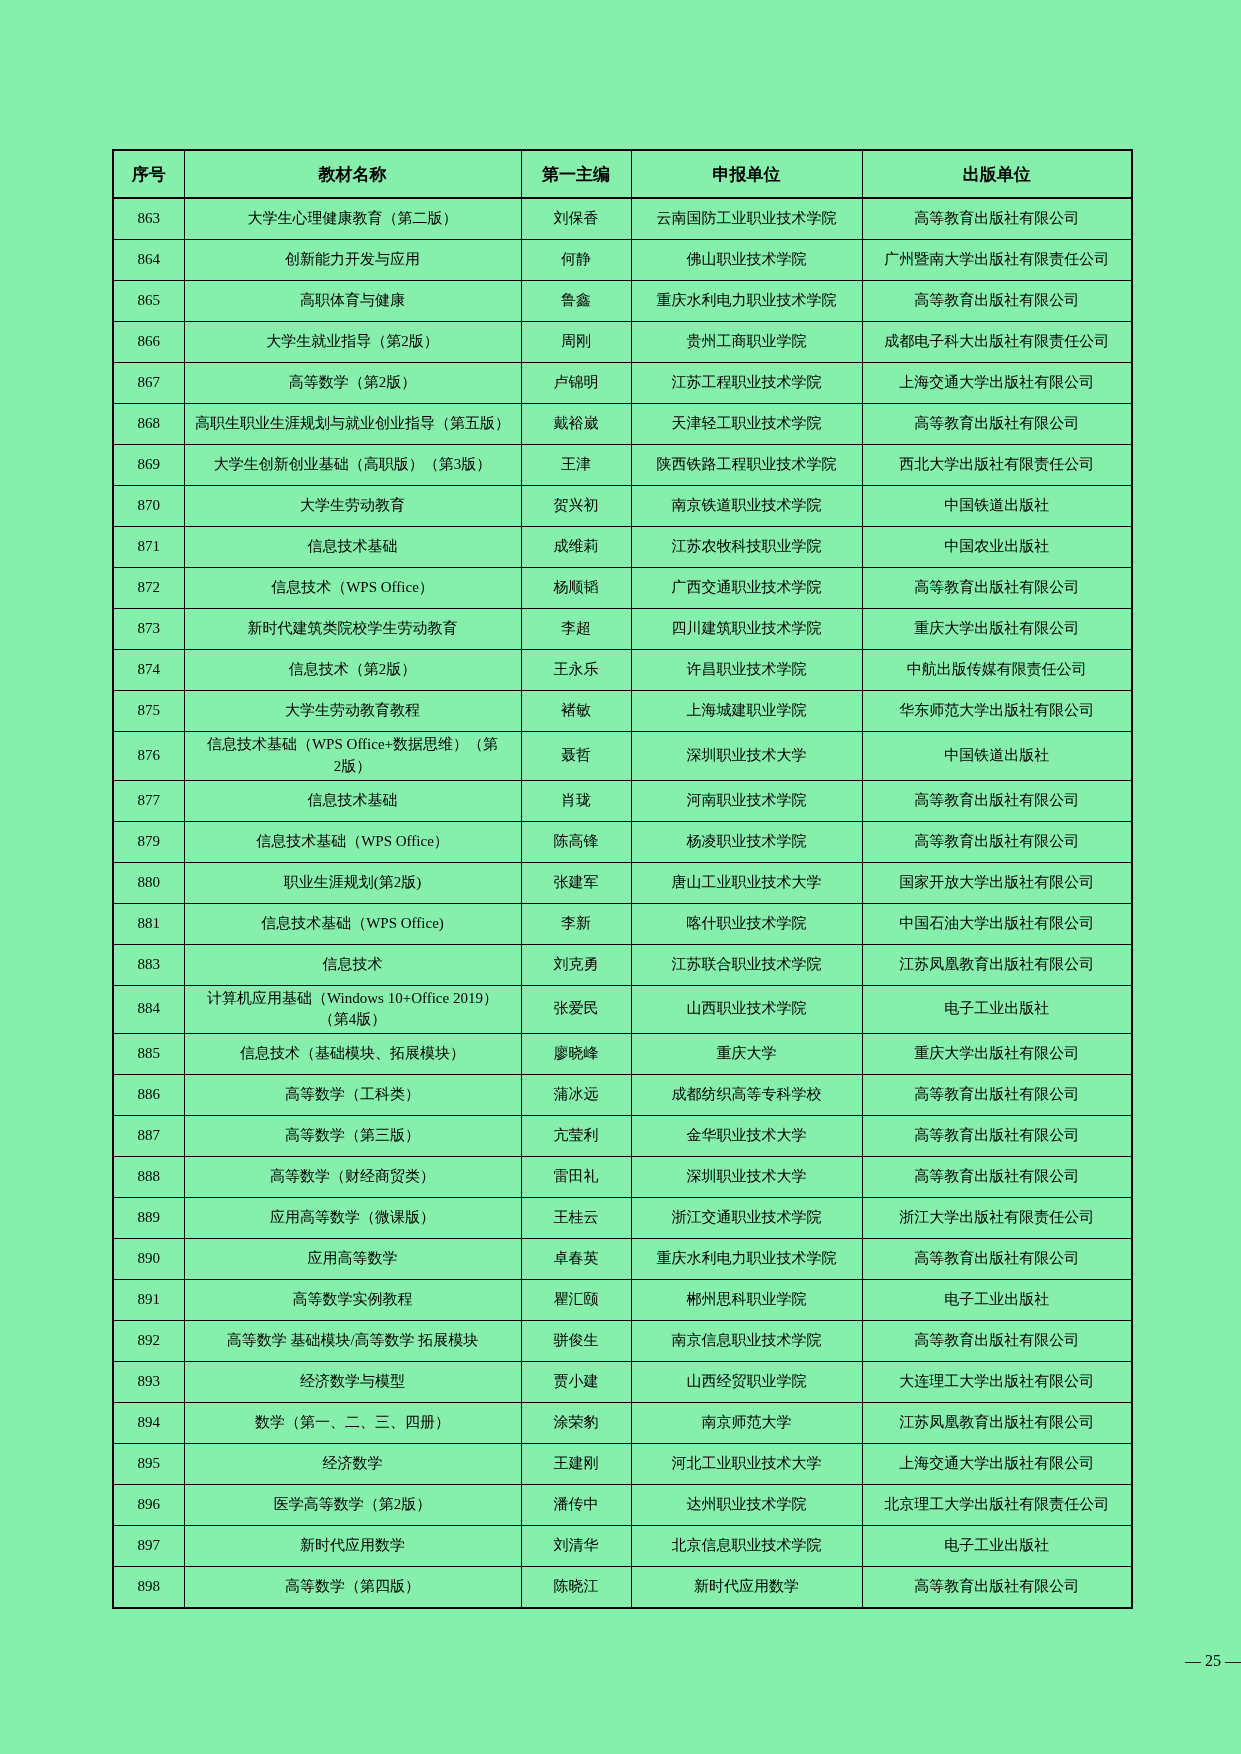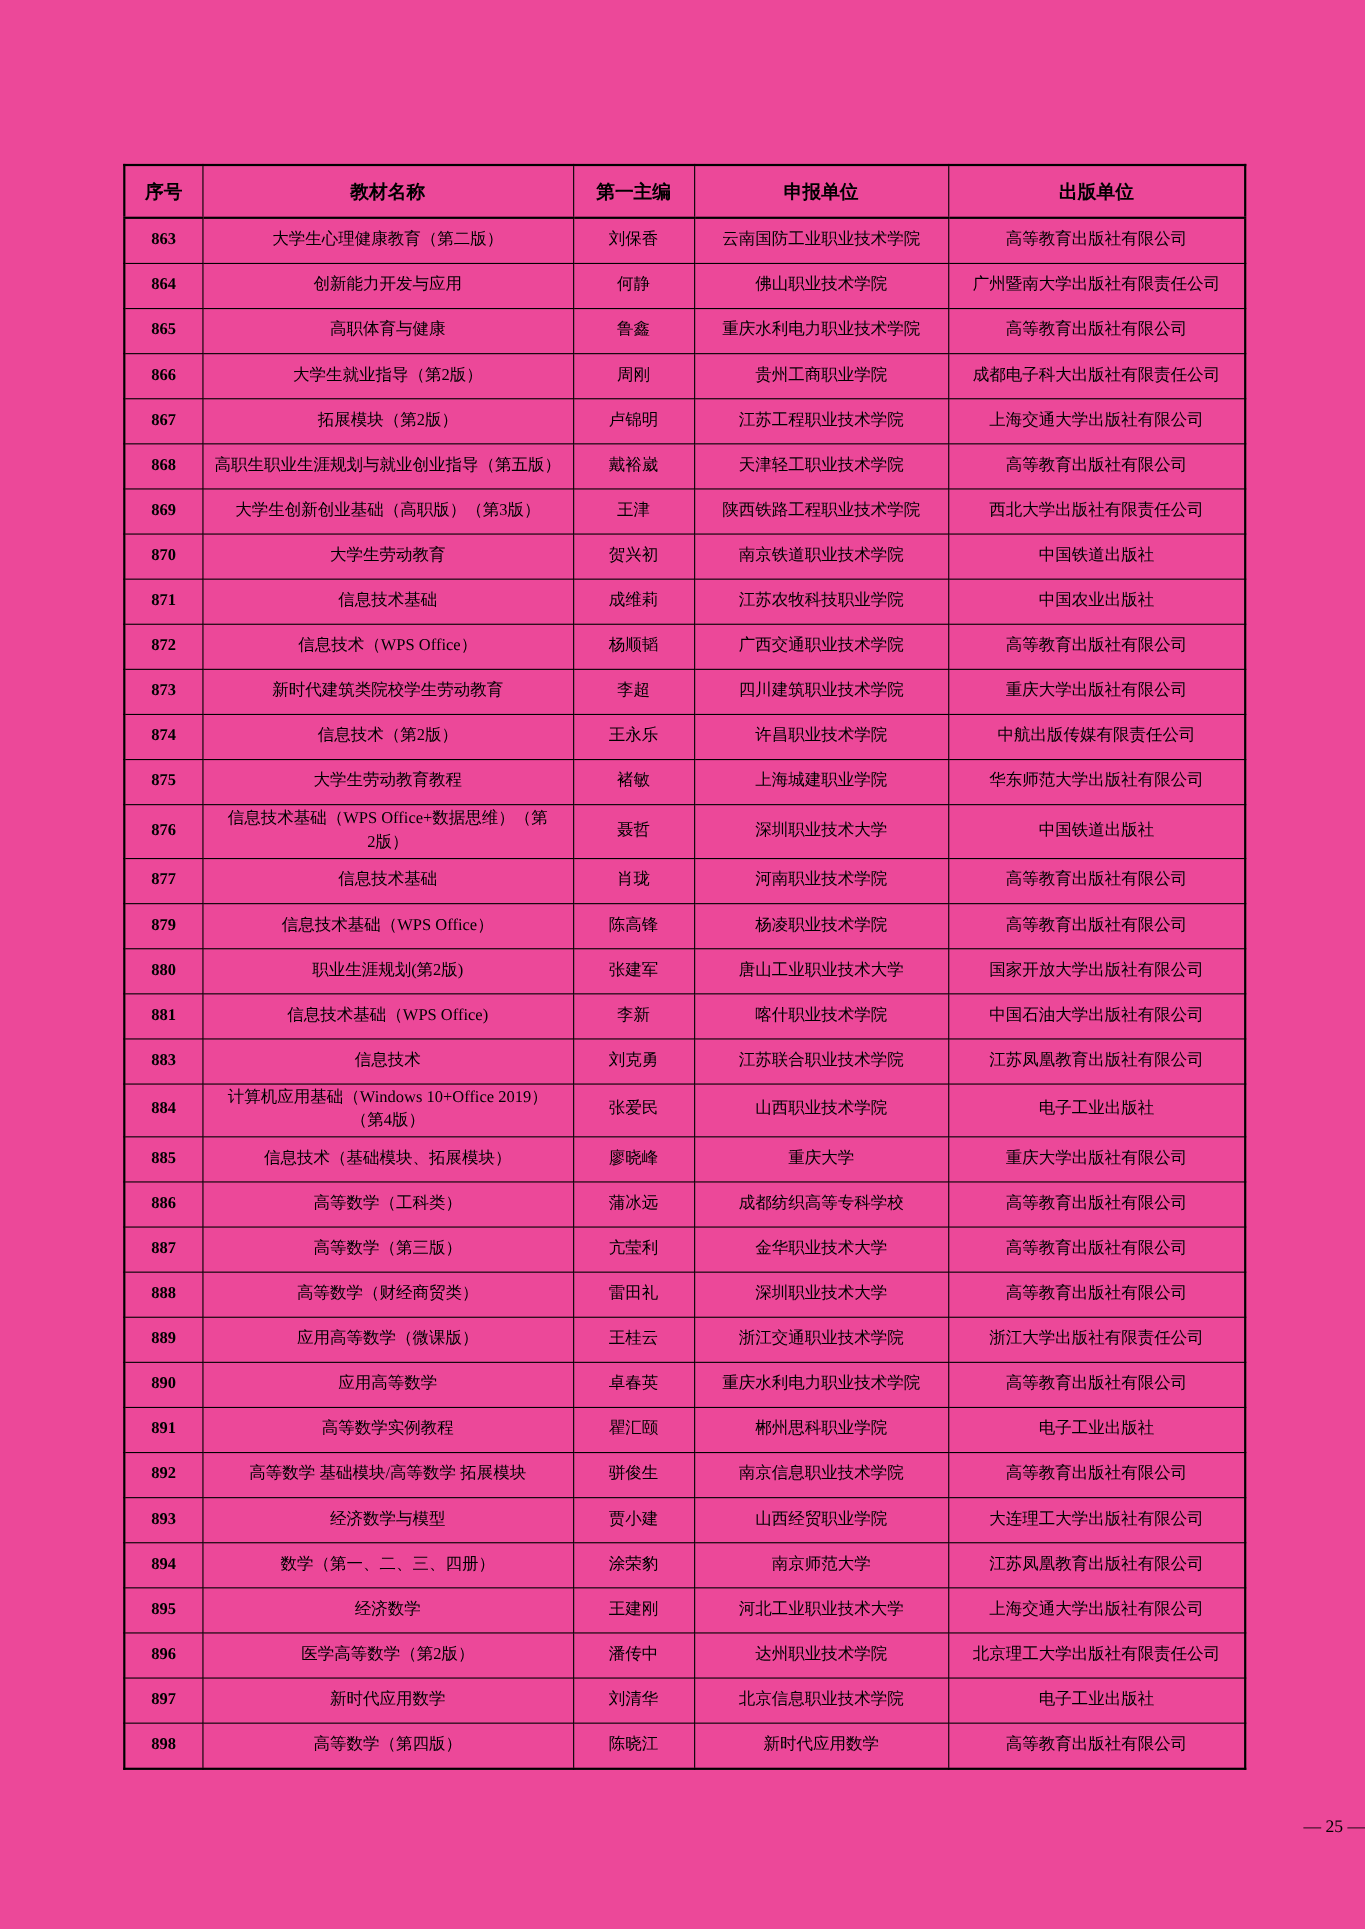--- a/index.html
+++ b/index.html
@@ -1,21 +1,21 @@
 <!DOCTYPE html>
 <html><head>
 <meta charset="utf-8">
 <style>
   html, body { margin: 0; padding: 0; background: #e8e8e8; }
   .page {
     position: relative;
     width: 1241px;
     height: 1754px;
     margin: 0 auto;
-    background: #ec4899;
+    background: #86efac;
     font-family: "Liberation Serif", "DejaVu Serif", serif;
     color: #000000;
   }
   table.book-table {
     position: absolute;
     left: 112px;
     top: 149px;
     width: 1019px;
     border-collapse: collapse;
     table-layout: fixed;
@@ -37,21 +37,20 @@
     font-size: 15px;
     text-align: center;
     vertical-align: middle;
     padding: 2px 5px;
     line-height: 1.45;
   }
   table.book-table td.title { white-space: pre-line; }
   table.book-table td.serial {
     font-family: "Liberation Serif", "DejaVu Serif", serif;
     font-size: 15px;
-    font-weight: bold;
   }
   .footer {
     position: absolute;
     top: 1652px;
     left: 0;
     width: 100%;
     text-align: right;
     font-size: 16px;
     color: #000;
   }
@@ -102,21 +101,21 @@
         </tr>
         <tr>
           <td class="serial">866</td>
           <td class="title">大学生就业指导（第2版）</td>
           <td class="editor">周刚</td>
           <td class="unit">贵州工商职业学院</td>
           <td class="publisher">成都电子科大出版社有限责任公司</td>
         </tr>
         <tr>
           <td class="serial">867</td>
-          <td class="title">拓展模块（第2版）</td>
+          <td class="title">高等数学（第2版）</td>
           <td class="editor">卢锦明</td>
           <td class="unit">江苏工程职业技术学院</td>
           <td class="publisher">上海交通大学出版社有限公司</td>
         </tr>
         <tr>
           <td class="serial">868</td>
           <td class="title">高职生职业生涯规划与就业创业指导（第五版）</td>
           <td class="editor">戴裕崴</td>
           <td class="unit">天津轻工职业技术学院</td>
           <td class="publisher">高等教育出版社有限公司</td>

